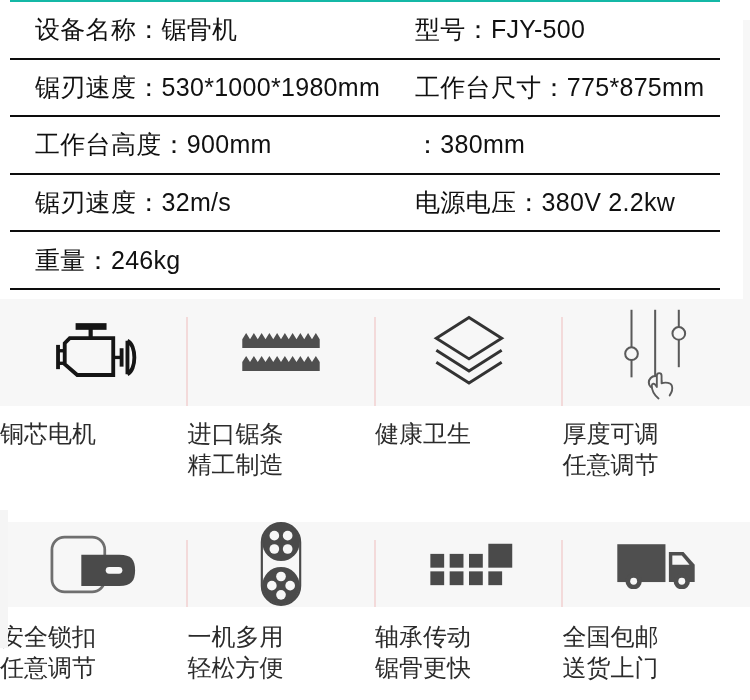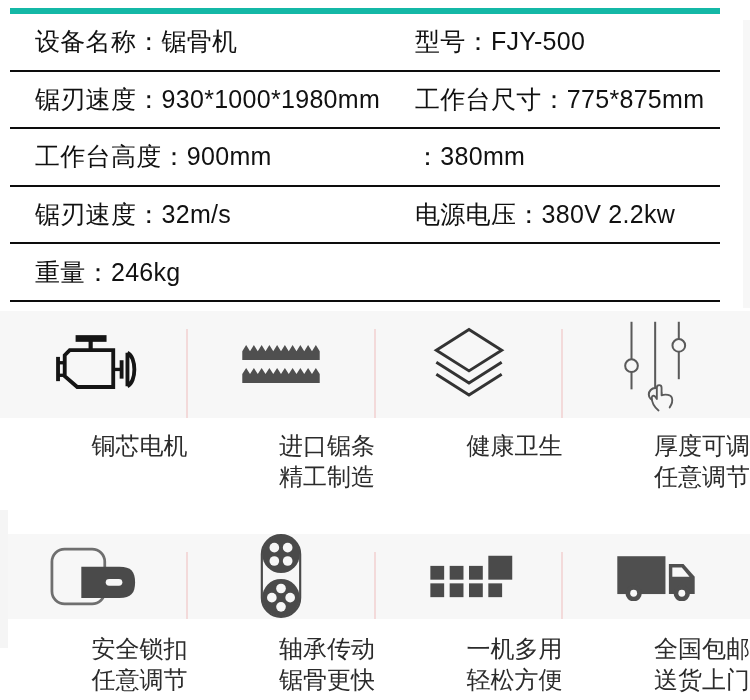--- a/index.html
+++ b/index.html
@@ -1,35 +1,35 @@
 <!DOCTYPE html>
 <html><head>
 <meta charset="utf-8">
 <style>
   html,body{margin:0;padding:0;background:#fff;}
   .page{
     position:relative;width:750px;height:700px;background:#ffffff;overflow:hidden;
     font-family:"Liberation Sans","DejaVu Sans",sans-serif;
   }
   
-  .spec{margin:8px 30px 0 10px;border-top:6px solid #14b8a6;}
+  .spec{margin:0 30px 0 10px;border-top:2px solid #14b8a6;}
   .spec-row{height:55.6px;border-bottom:2px solid #0d0d0d;display:flex;align-items:center;padding-left:25px;box-sizing:content-box;}
   .spec-cell{display:flex;align-items:baseline;white-space:nowrap;}
   .spec-cell.c1{width:380px;}
   .spec-cell span{font-size:25px;font-weight:500;color:#111;letter-spacing:.3px;}
   
   .band{position:relative;background:#f7f7f7;display:flex;}
   .band1{height:107px;margin-top:9px;}
   .band2{height:85px;margin-top:42px;}
   .band-cell{width:187.5px;display:flex;align-items:center;justify-content:center;}
   .vdiv{position:absolute;width:2px;top:18px;bottom:0;background:#f3dada;}
   .vd1{left:186px;} .vd2{left:374px;} .vd3{left:561px;}
   .captions{display:flex;padding-top:12px;}
   .captions2{padding-top:14px;}
-  .caption-cell{width:187.5px;text-align:right;font-size:24px;line-height:31px;color:#2b2b2b;}
+  .caption-cell{width:187.5px;text-align:left;font-size:24px;line-height:31px;color:#2b2b2b;}
   
   .edge-right{position:absolute;left:743px;top:20px;width:7px;height:288px;background:#f7f7f7;}
   .edge-left{position:absolute;left:0;top:510px;width:8px;height:138px;background:#f5f5f5;}
 </style>
 </head>
 <body>
 
 <div class="page">
 
   <div class="spec">
@@ -42,21 +42,21 @@
       <div class="spec-cell">
         <span>型号</span>
           <span>：</span>
           <span>FJY-500</span>
       </div>
     </div>
     <div class="spec-row">
       <div class="spec-cell c1">
         <span>锯刃速度</span>
           <span>：</span>
-          <span>930*1000*1980mm</span>
+          <span>530*1000*1980mm</span>
       </div>
       <div class="spec-cell">
         <span>工作台尺寸</span>
           <span>：</span>
           <span>775*875mm</span>
       </div>
     </div>
     <div class="spec-row">
       <div class="spec-cell c1">
         <span>工作台高度</span>
@@ -217,26 +217,26 @@
       </svg>
     </div>
   </div>
 
   <div class="captions captions2">
     <div class="caption-cell">
       <div>安全锁扣</div>
       <div>任意调节</div>
     </div>
     <div class="caption-cell">
+      <div>一机多用</div>
+      <div>轻松方便</div>
+    </div>
+    <div class="caption-cell">
       <div>轴承传动</div>
       <div>锯骨更快</div>
-    </div>
-    <div class="caption-cell">
-      <div>一机多用</div>
-      <div>轻松方便</div>
     </div>
     <div class="caption-cell">
       <div>全国包邮</div>
       <div>送货上门</div>
     </div>
   </div>
 
   <div class="edge-right"></div>
   <div class="edge-left"></div>
 </div>

